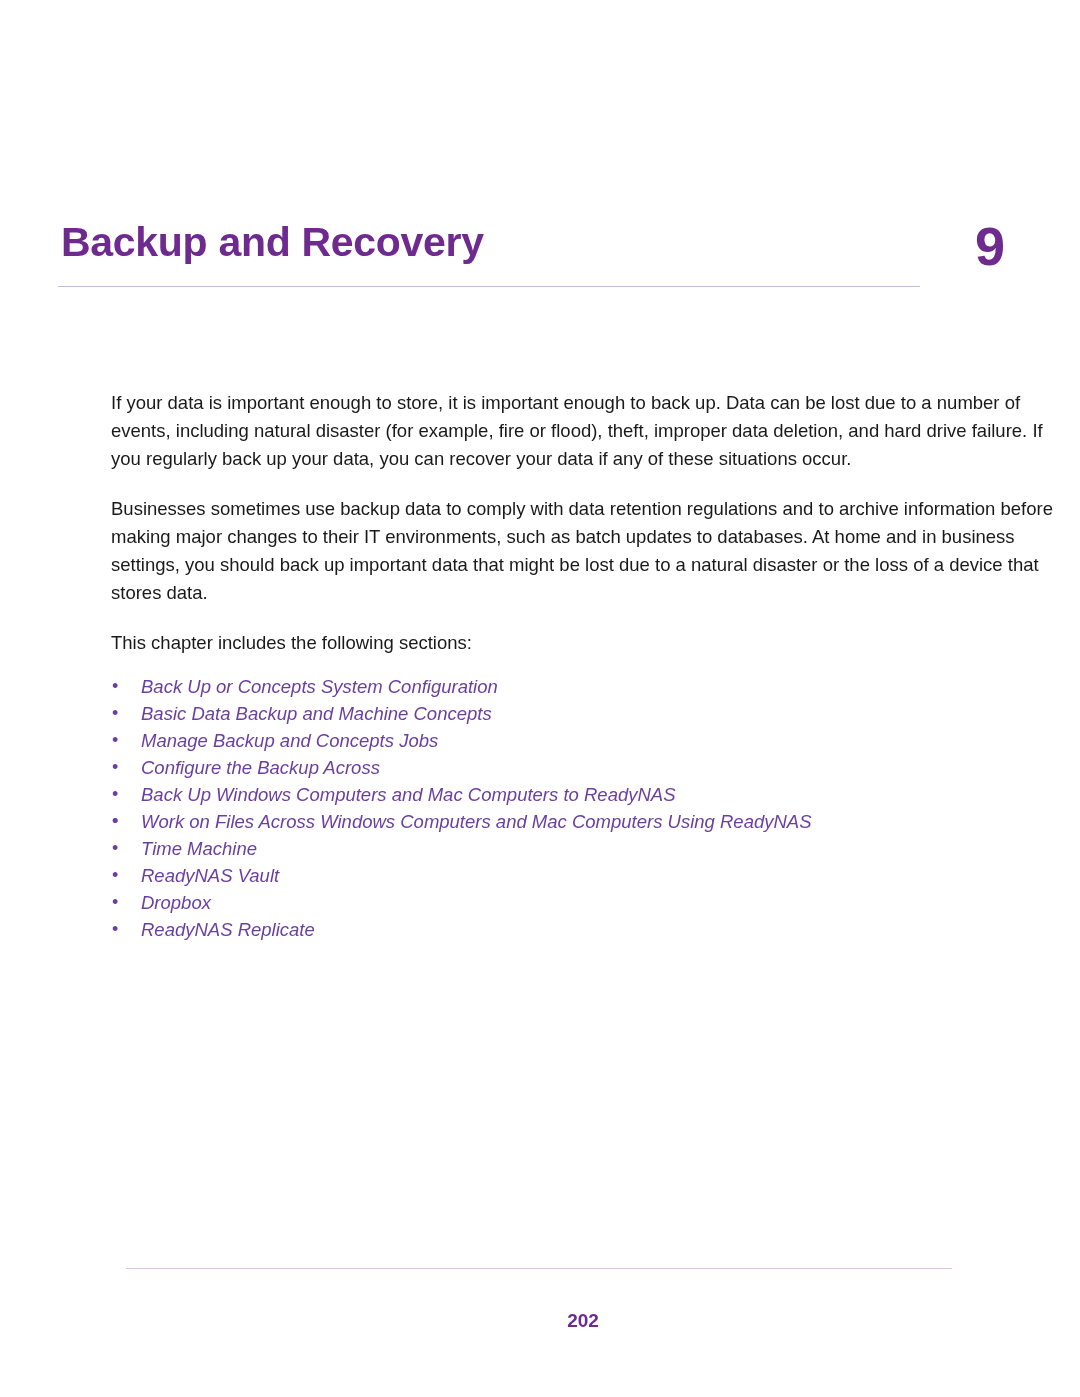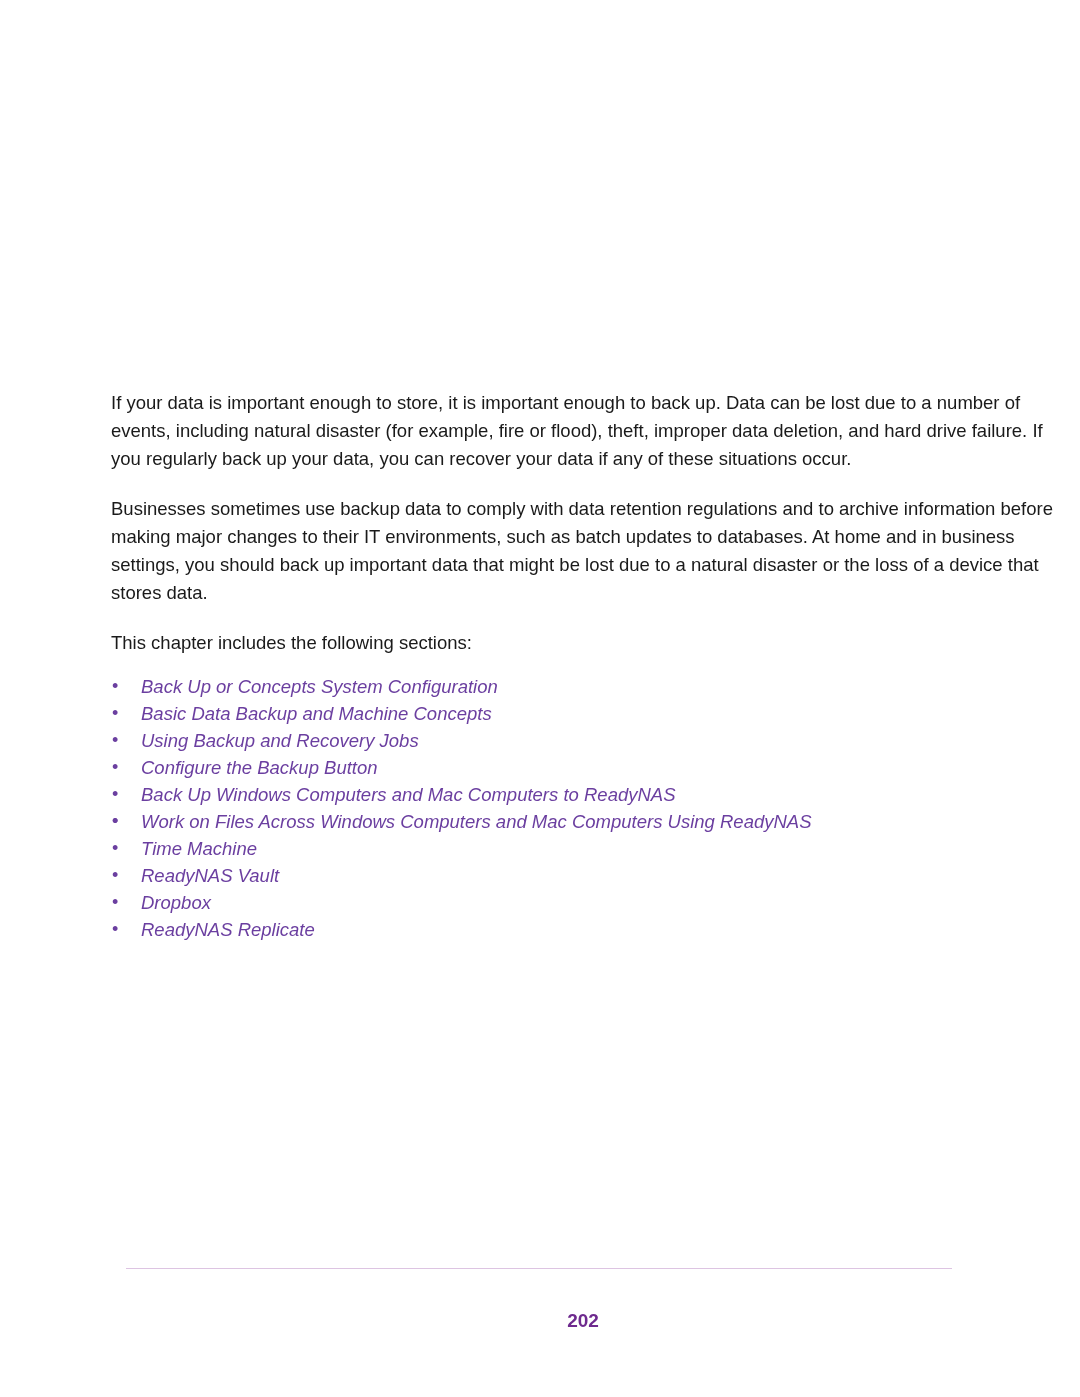--- a/index.html
+++ b/index.html
@@ -136,45 +136,50 @@
     font-weight: bold;
     color: #6e2a8e;
     padding-left: 43px;
   }
 </style>
 </head>
 <body>
 
 <div class="page">
 
+  <div class="chapter-header">
+    <h1 class="chapter-title">Backup and Recovery</h1>
+    <div class="chapter-number">9</div>
+    <div class="title-rule"></div>
+  </div>
 
   <div class="body-block">
 
     <p class="para">If your data is important enough to store, it is important enough to back up. Data can be lost due to a number of events, including natural disaster (for example, fire or flood), theft, improper data deletion, and hard drive failure. If you regularly back up your data, you can recover your data if any of these situations occur.</p>
 
     <p class="para">Businesses sometimes use backup data to comply with data retention regulations and to archive information before making major changes to their IT environments, such as batch updates to databases. At home and in business settings, you should back up important data that might be lost due to a natural disaster or the loss of a device that stores data.</p>
 
     <p class="para tight">This chapter includes the following sections:</p>
 
     <ul class="section-list">
       <li class="section-item">
         <span class="bullet">•</span>
         <span>Back Up or Concepts System Configuration</span>
       </li>
       <li class="section-item">
         <span class="bullet">•</span>
         <span>Basic Data Backup and Machine Concepts</span>
       </li>
       <li class="section-item">
         <span class="bullet">•</span>
-        <span>Using Backup and Recovery Jobs</span>
-      </li>
-      <li class="section-item">
-        <span class="bullet">•</span>
-        <span>Configure the Backup Button</span>
+        <span>Manage Backup and Concepts Jobs</span>
+      </li>
+      <li class="section-item">
+        <span class="bullet">•</span>
+        <span>Configure the Backup Across</span>
       </li>
       <li class="section-item">
         <span class="bullet">•</span>
         <span>Back Up Windows Computers and Mac Computers to ReadyNAS</span>
       </li>
       <li class="section-item">
         <span class="bullet">•</span>
       </li>
       <li class="section-item">
         <span class="bullet">•</span>

